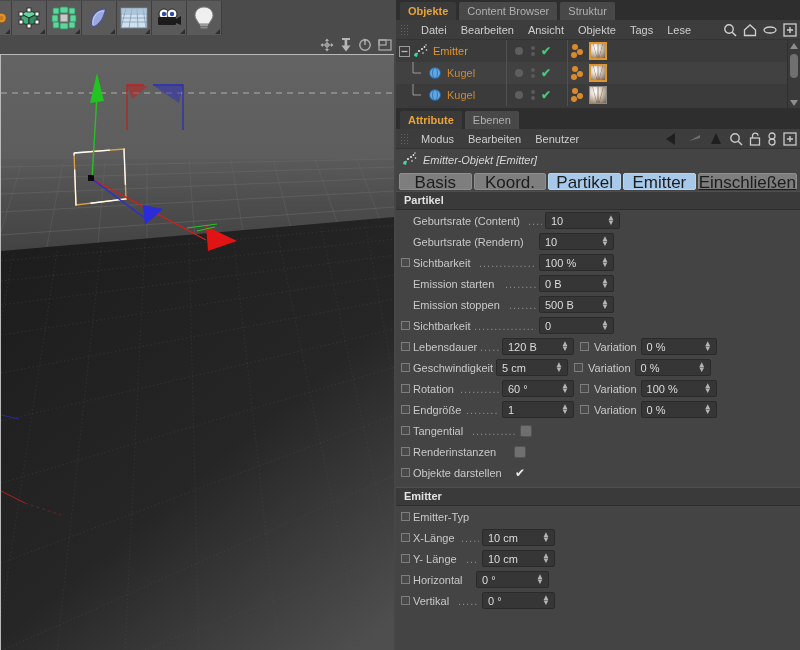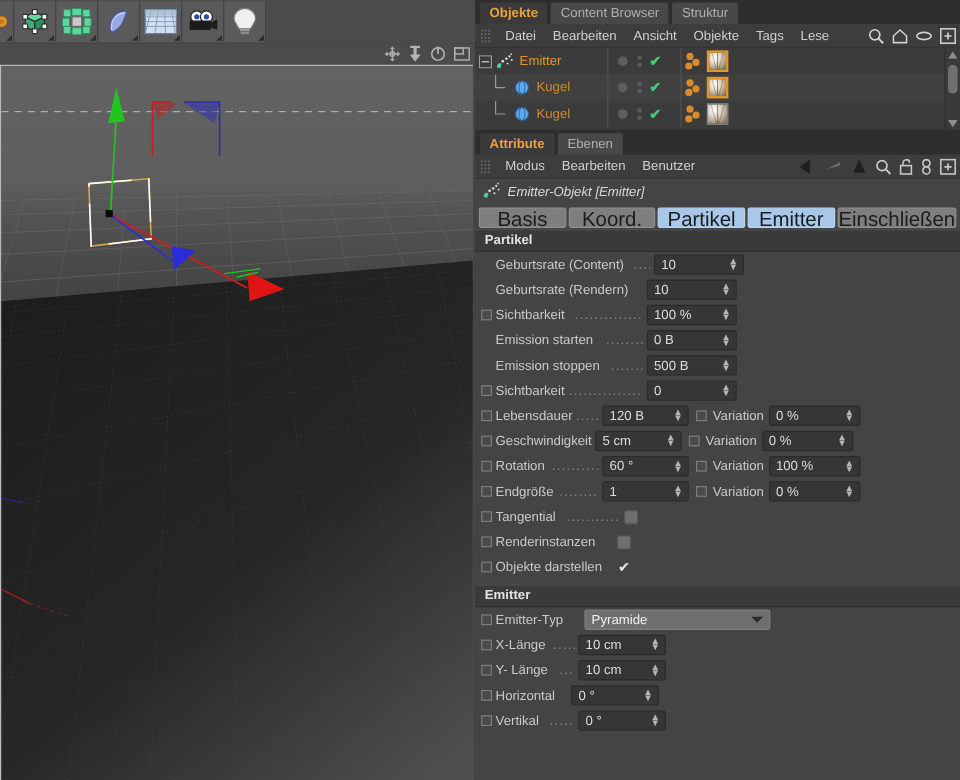--- a/index.html
+++ b/index.html
@@ -187,21 +187,21 @@
   }
   .attr-tab {
     flex: 1; height: 17px; line-height: 17px; text-align: center;
     font-size: 17px; color: #1c1c1c;
     background: #7e7e7e; margin-right: 2px;
     border-radius: 2px;
     border: 1px solid #8e8e8e;
     box-sizing: border-box;
   }
   .attr-tab.active { background: #a8c8ea; border-color: #b8d4ef; }
-  .attr-tab:last-child { margin-right: 0; }
+  .attr-tab:last-child { margin-right: 0; text-decoration: underline; }
 
   .section-head {
     height: 17px; line-height: 17px;
     background: #3a3a3a;
     color: #e2e2e2; font-size: 11px; font-weight: bold;
     padding-left: 8px;
     border-top: 1px solid #4e4e4e;
     border-bottom: 1px solid #2e2e2e;
   }
 
@@ -923,24 +923,20 @@
       <span class="kmark"></span>
       <span class="plabel" style="width:101px">Objekte darstellen</span>
       <span class="chk on"></span>
     </div>
 
     <div class="section-head" style="margin-top:4px">Emitter</div>
 
     <div class="prm">
       <span class="kmark"></span>
       <span class="plabel" style="width:74px">Emitter-Typ</span>
-      <span class="combo" style="width:155px">
-        <span>Pyramide</span>
-        <span class="caret"></span>
-      </span>
     </div>
 
     <div class="prm">
       <span class="kmark"></span>
       <span class="plabel" style="width:45px">X-Länge</span>
       <span class="dots-fill" style="width:18px">........................................</span>
       <span class="spin" style="width:73px">
         <span>10 cm</span>
         <span class="arrows">
             <span>▲</span>

